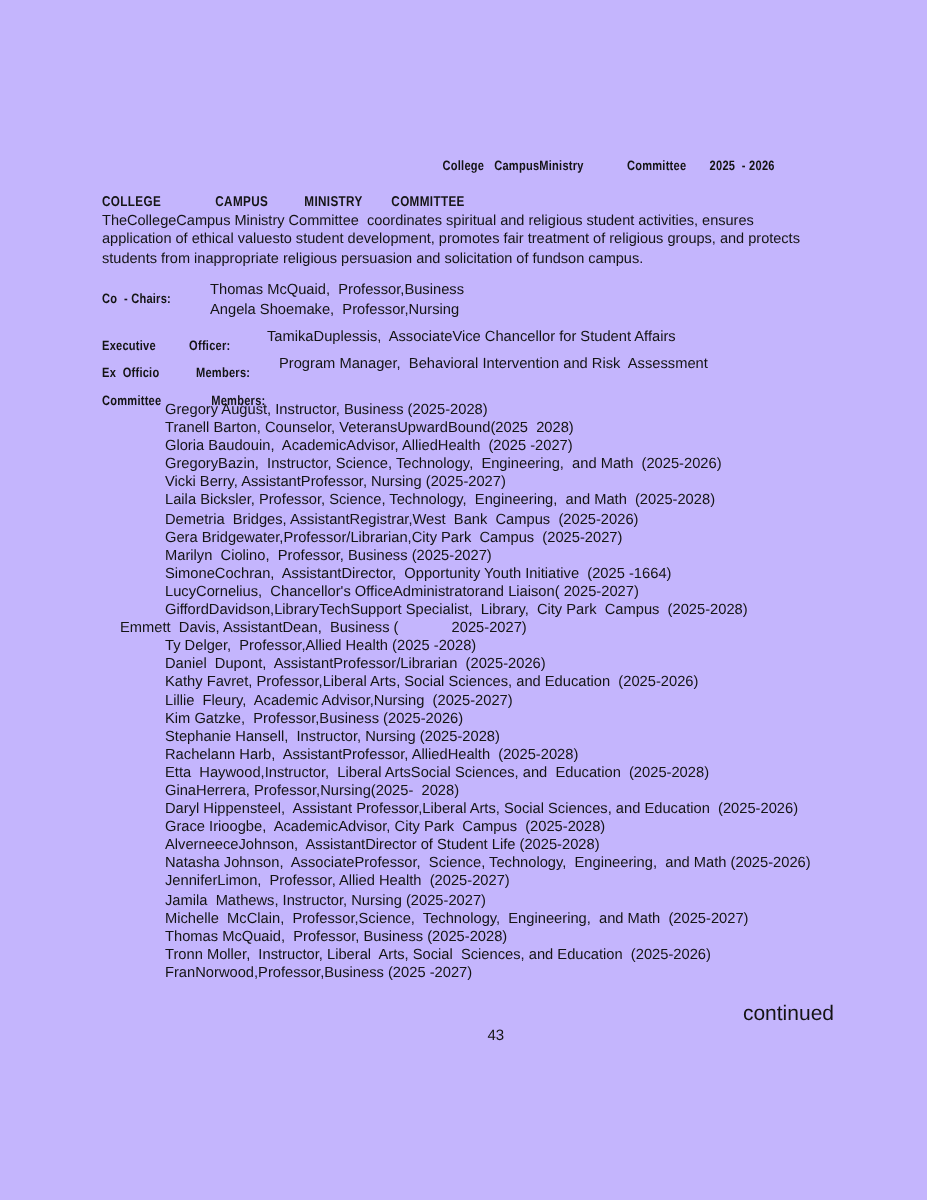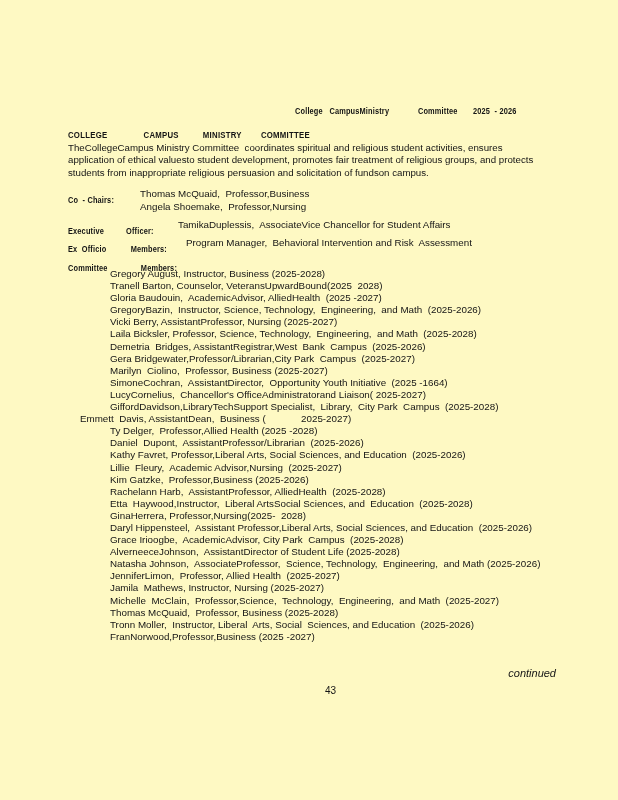--- a/index.html
+++ b/index.html
@@ -1,19 +1,19 @@
 <!DOCTYPE html>
 <html><head>
 <meta charset="utf-8">
 <style>
   html, body { margin:0; padding:0; background:#ffffff; }
   .page {
     position:relative;
     width:618px; height:800px;
-    background:#fef9c3;
+    background:#c4b5fd;
     font-family:"Liberation Sans", sans-serif;
     color:#141414;
     overflow:hidden;
   }
   .abs { position:absolute; }
   .cond {
     display:inline-block;
     transform:scaleX(0.82);
     transform-origin:0 0;
     font-weight:bold;
@@ -25,21 +25,21 @@
   .lbl  { font-size:9px; }
   .val  { font-size:9.8px; white-space:pre;text-align:center; }
   .intro {
     font-size:9.7px;
     line-height:12.4px;
     white-space:pre;
   }
   .members { font-size:9.8px; line-height:12.1px; }
   .members .mrow { margin-left:110px; white-space:pre; }
   .members .mrow.hang { margin-left:80px; }
-  .continued { font-size:11px; font-style:italic; }
+  .continued { font-size:14px; }
   .pagenum { font-size:10px; }
 </style>
 </head>
 <body>
 
 <div class="page">
 
   <div class="abs" style="left:295px; top:100px;">
     <span class="cond hdr">College   CampusMinistry             Committee       2025  - 2026</span>
   </div>
@@ -84,20 +84,21 @@
     <div class="mrow">Marilyn  Ciolino,  Professor, Business (2025-2027)</div>
     <div class="mrow">SimoneCochran,  AssistantDirector,  Opportunity Youth Initiative  (2025 -1664)</div>
     <div class="mrow">LucyCornelius,  Chancellor's OfficeAdministratorand Liaison( 2025-2027)</div>
     <div class="mrow">GiffordDavidson,LibraryTechSupport Specialist,  Library,  City Park  Campus  (2025-2028)</div>
     <div class="mrow hang">Emmett  Davis, AssistantDean,  Business (             2025-2027)</div>
     <div class="mrow">Ty Delger,  Professor,Allied Health (2025 -2028)</div>
     <div class="mrow">Daniel  Dupont,  AssistantProfessor/Librarian  (2025-2026)</div>
     <div class="mrow">Kathy Favret, Professor,Liberal Arts, Social Sciences, and Education  (2025-2026)</div>
     <div class="mrow">Lillie  Fleury,  Academic Advisor,Nursing  (2025-2027)</div>
     <div class="mrow">Kim Gatzke,  Professor,Business (2025-2026)</div>
+    <div class="mrow">Stephanie Hansell,  Instructor, Nursing (2025-2028)</div>
     <div class="mrow">Rachelann Harb,  AssistantProfessor, AlliedHealth  (2025-2028)</div>
     <div class="mrow">Etta  Haywood,Instructor,  Liberal ArtsSocial Sciences, and  Education  (2025-2028)</div>
     <div class="mrow">GinaHerrera, Professor,Nursing(2025-  2028)</div>
     <div class="mrow">Daryl Hippensteel,  Assistant Professor,Liberal Arts, Social Sciences, and Education  (2025-2026)</div>
     <div class="mrow">Grace Irioogbe,  AcademicAdvisor, City Park  Campus  (2025-2028)</div>
     <div class="mrow">AlverneeceJohnson,  AssistantDirector of Student Life (2025-2028)</div>
     <div class="mrow">Natasha Johnson,  AssociateProfessor,  Science, Technology,  Engineering,  and Math (2025-2026)</div>
     <div class="mrow">JenniferLimon,  Professor, Allied Health  (2025-2027)</div>
     <div class="mrow">Jamila  Mathews, Instructor, Nursing (2025-2027)</div>
     <div class="mrow">Michelle  McClain,  Professor,Science,  Technology,  Engineering,  and Math  (2025-2027)</div>

